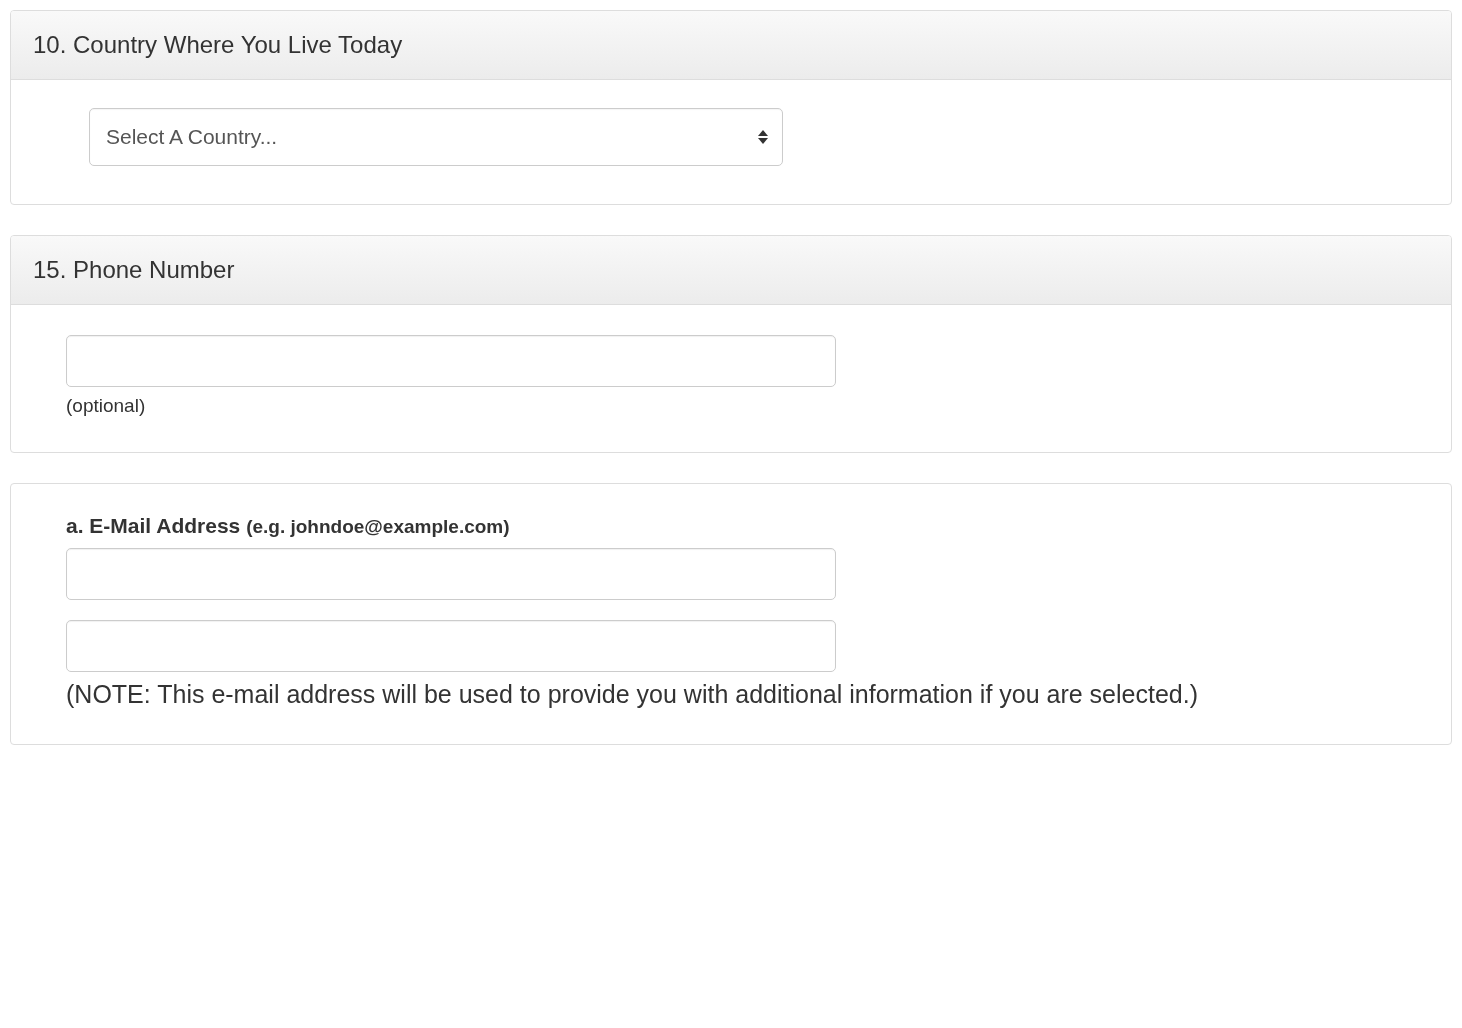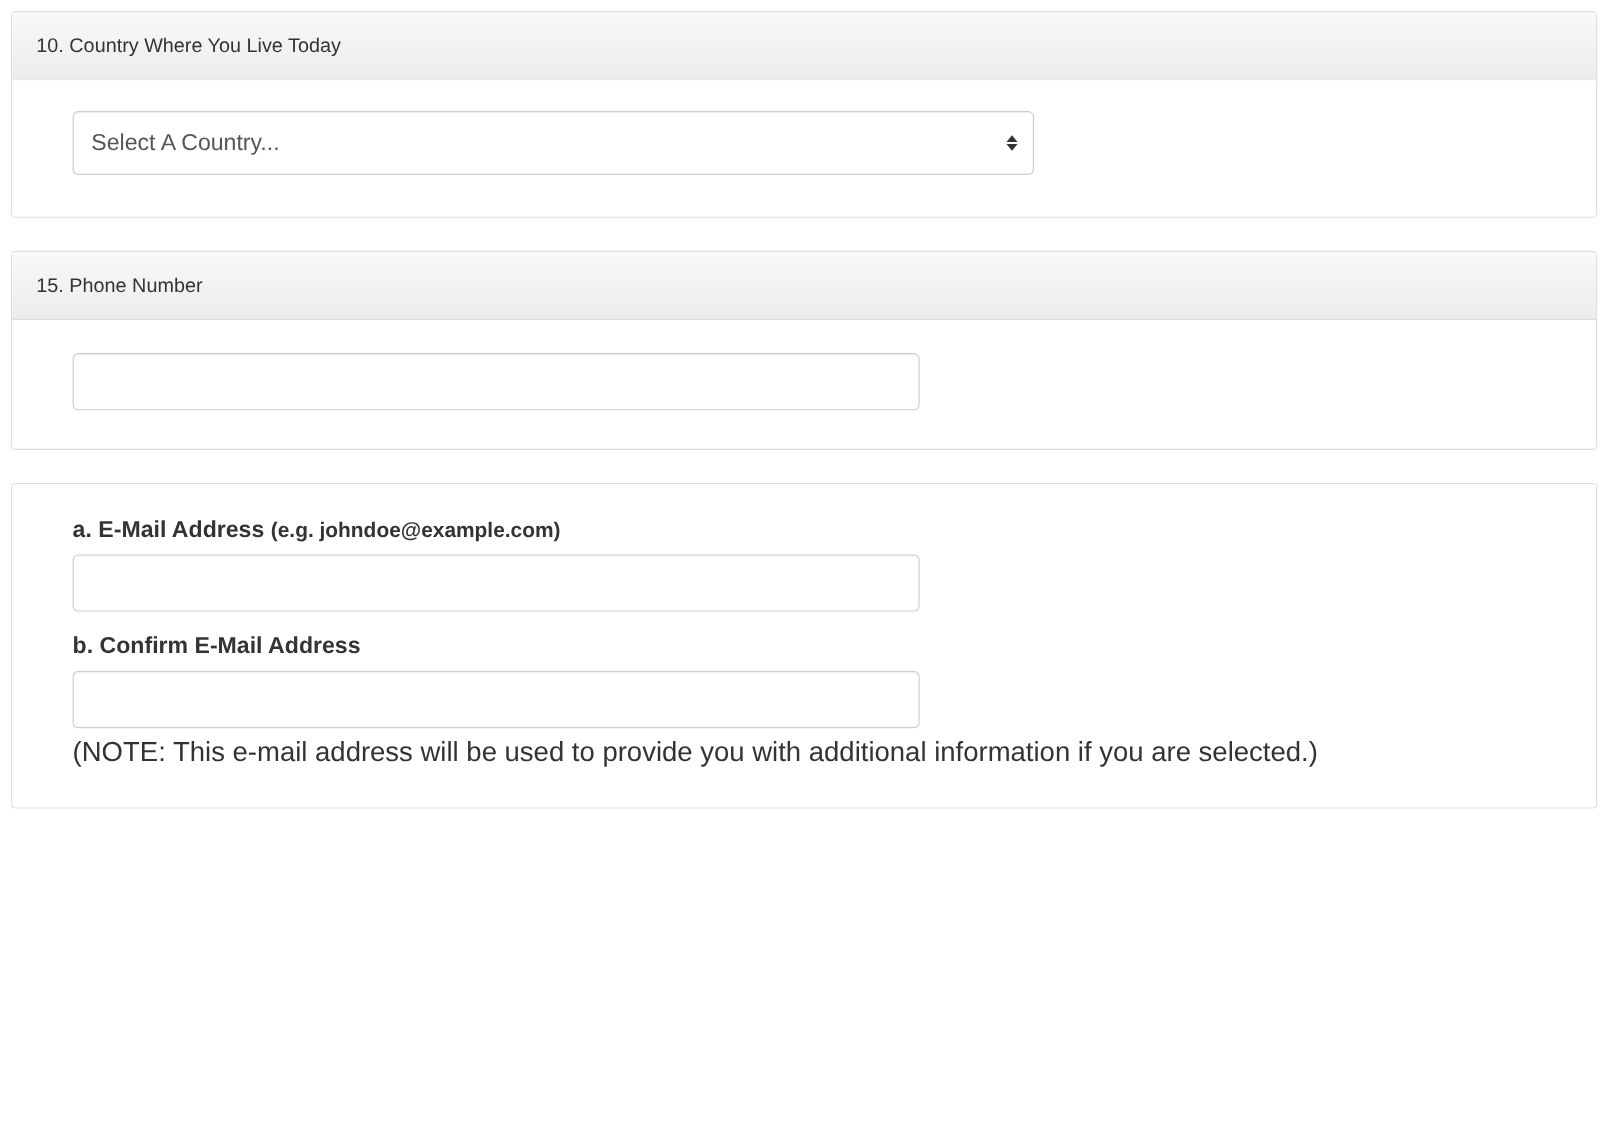--- a/index.html
+++ b/index.html
@@ -21,21 +21,21 @@
       margin-bottom: 30px;
       background: #fff;
     }
 
     .panel-heading {
       background: linear-gradient(to bottom, #f9f9f9 0%, #ececec 100%);
       border-bottom: 1px solid #ddd;
       border-top-left-radius: 3px;
       border-top-right-radius: 3px;
       padding: 20px 22px;
-      font-size: 18px;
+      font-size: 24px;
       color: #333;
       font-weight: 400;
     }
 
     .panel-body {
       padding: 30px 55px 35px 55px;
     }
 
     .form-control {
       display: block;
@@ -46,21 +46,22 @@
       line-height: 1.4;
       color: #555;
       background-color: #fff;
       border: 1px solid #ccc;
       border-radius: 5px;
       box-shadow: inset 0 1px 1px rgba(0,0,0,0.06);
     }
 
     .select-wrapper {
       position: relative;
-      width: 874px;
+      width: 694px;
+      margin-left: 23px;
     }
 
     .form-select {
       display: block;
       width: 100%;
       height: 58px;
       padding: 8px 40px 8px 16px;
       font-size: 21px;
       line-height: 1.4;
       color: #555;
@@ -154,35 +155,33 @@
         <span class="down"></span>
       </span>
     </div>
   </div>
 </div>
 
 <div class="panel">
   <div class="panel-heading">15. Phone Number</div>
   <div class="panel-body">
     <input type="text" class="form-control" value="" style="">
+    <div class="help-text">(optional)</div>
   </div>
 </div>
 
 <div class="panel">
   <div class="panel-body">
 
     <div class="field-group">
       <div class="field-label-row">
         <span class="field-label-main">a. E-Mail Address </span><span class="field-label-hint">(e.g. johndoe@example.com)</span>
       </div>
       <input type="text" class="form-control" value="" style="">
     </div>
 
     <div class="field-group">
-      <div class="field-label-row">
-        <span class="field-label-main">b. Confirm E-Mail Address</span>
-      </div>
       <input type="text" class="form-control" value="" style="">
       <div class="note-text">(NOTE: This e-mail address will be used to provide you with additional information if you are selected.)</div>
     </div>
 
   </div>
 </div>
 
 </body></html>

